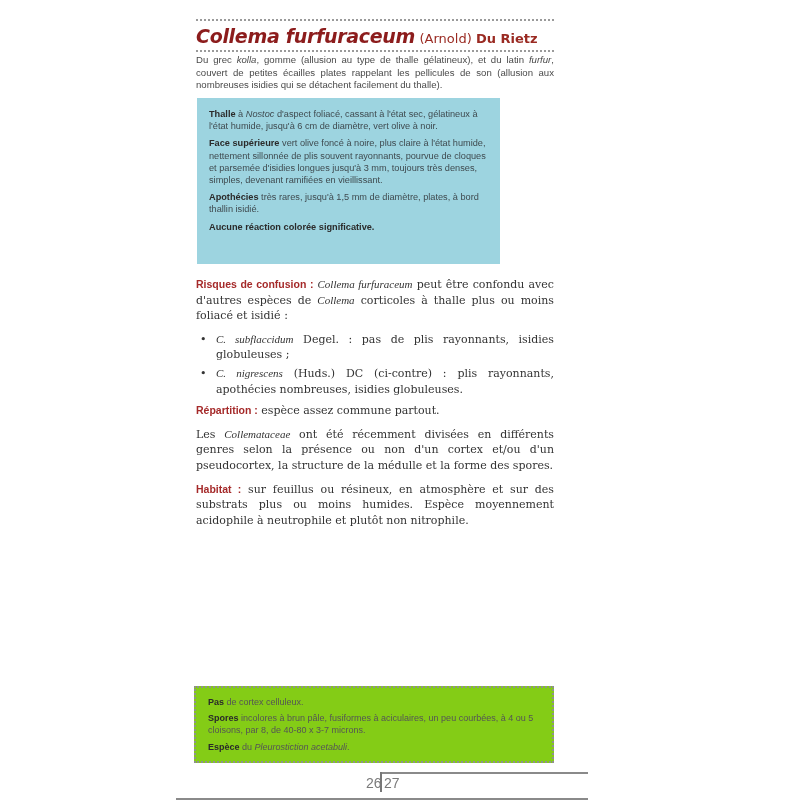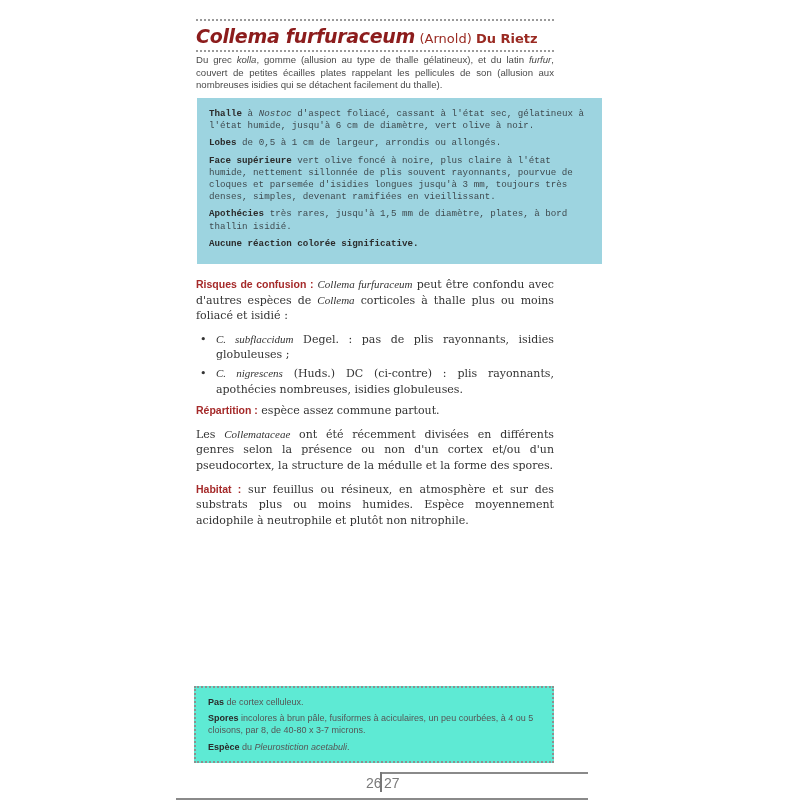--- a/index.html
+++ b/index.html
@@ -4,31 +4,31 @@
 <style>
   html, body { margin:0; padding:0; }
   body { width:800px; height:800px; background:#ffffff; position:relative; overflow:hidden; font-family:"Liberation Sans", sans-serif; color:#3c3c3c; }
   .page { position:absolute; left:13px; top:0; width:800px; height:800px; }
   .dotline { position:absolute; left:183px; width:358px; height:0; border-top:2px dotted #9a9a9a; }
   .title { position:absolute; left:183px; top:25px; width:360px; white-space:nowrap; color:#8c1c1c; }
   .title .genus { font-family:"DejaVu Sans", sans-serif; font-weight:bold; font-style:italic; font-size:19px; letter-spacing:-0.3px; }
   .title .author { font-family:"DejaVu Sans", sans-serif; font-size:13px; font-weight:normal; color:#9a2a22; }
   .title .author b { font-weight:bold; }
   .etym { position:absolute; left:183px; top:54px; width:358px; font-size:9.6px; line-height:12.6px; color:#4a4a4a; text-align:justify; }
-  .bluebox { position:absolute; left:184px; top:98px; width:405px; height:166px; background:#9dd4e0; box-sizing:border-box; padding:10px 12px 0 12px;font-family:Liberation Mono, monospace; }
+  .bluebox { position:absolute; left:184px; top:98px; width:303px; height:166px; background:#9dd4e0; box-sizing:border-box; padding:10px 12px 0 12px; }
   .bluebox p { margin:0 0 5px 0; font-size:9.2px; line-height:12.2px; color:#3f4a4f; }
   .bluebox b { color:#2b2b2b; }
   .main { position:absolute; left:183px; top:277px; width:358px; font-family:"DejaVu Serif", serif; font-size:11px; line-height:15.6px; color:#333; text-align:justify; }
   .main p { margin:0 0 8px 0; }
   .main .lbl { font-family:Liberation Sans, sans-serif; font-weight:bold; color:#a52a2a; font-size:10.5px; }
   .main i.sc { font-family:"Liberation Serif", serif; font-style:italic; }
   .main ul { margin:0 0 6px 0; padding:0 0 0 20px; list-style:none; }
   .main li { position:relative; margin:0 0 3px 0; }
   .main li .bullet { position:absolute; left:-16px; top:0; }
-  .bottombox { position:absolute; left:181px; top:686px; width:360px; height:77px; background:#5eead4; border:2px dotted #8f8f8f; box-sizing:border-box; padding:8px 12px 0 12px; }
+  .bottombox { position:absolute; left:181px; top:686px; width:360px; height:77px; background:#84cc16; border:2px dotted #8f8f8f; box-sizing:border-box; padding:8px 12px 0 12px; }
   .bottombox p { margin:0 0 4px 0; font-size:9px; line-height:12.2px; color:#555; }
   .bottombox b { color:#2a2a2a; }
   .pagenum { position:absolute; top:775px; font-size:14px; color:#7a7a7a; }
   .gutter-v { position:absolute; left:367px; top:772px; width:2px; height:20px; background:#777; }
   .hline-top { position:absolute; left:367px; top:772px; width:208px; height:2px; background:#8a8a8a; }
   .hline-bot { position:absolute; left:163px; top:798px; width:412px; height:2px; background:#8a8a8a; }
 </style>
 </head>
 <body>
 
@@ -42,21 +42,20 @@
   </div>
 
   <div class="dotline" style="top:50px;"></div>
 
   <div class="etym">
     <span>Du grec </span><i>kolla</i><span>, gomme (allusion au type de thalle gélatineux), et du latin </span><i>furfur</i><span>, couvert de petites écailles plates rappelant les pellicules de son (allusion aux nombreuses isidies qui se détachent facilement du thalle).</span>
   </div>
 
   <div class="bluebox">
     <p><b>Thalle</b><span> à </span><i>Nostoc</i><span> d'aspect foliacé, cassant à l'état sec, gélatineux à l'état humide, jusqu'à 6 cm de diamètre, vert olive à noir.</span></p>
-    <p><b>Lobes</b><span> de 0,5 à 1 cm de largeur, arrondis ou allongés.</span></p>
     <p><b>Face supérieure</b><span> vert olive foncé à noire, plus claire à l'état humide, nettement sillonnée de plis souvent rayonnants, pourvue de cloques et parsemée d'isidies longues jusqu'à 3 mm, toujours très denses, simples, devenant ramifiées en vieillissant.</span></p>
     <p><b>Apothécies</b><span> très rares, jusqu'à 1,5 mm de diamètre, plates, à bord thallin isidié.</span></p>
     <p><b>Aucune réaction colorée significative.</b></p>
   </div>
 
   <div class="main">
     <p>
       <span class="lbl">Risques de confusion :</span> <i class="sc">Collema furfuraceum</i><span> peut être confondu avec d'autres espèces de </span><i class="sc">Collema</i><span> corticoles à thalle plus ou moins foliacé et isidié :</span>
     </p>
     <ul>

